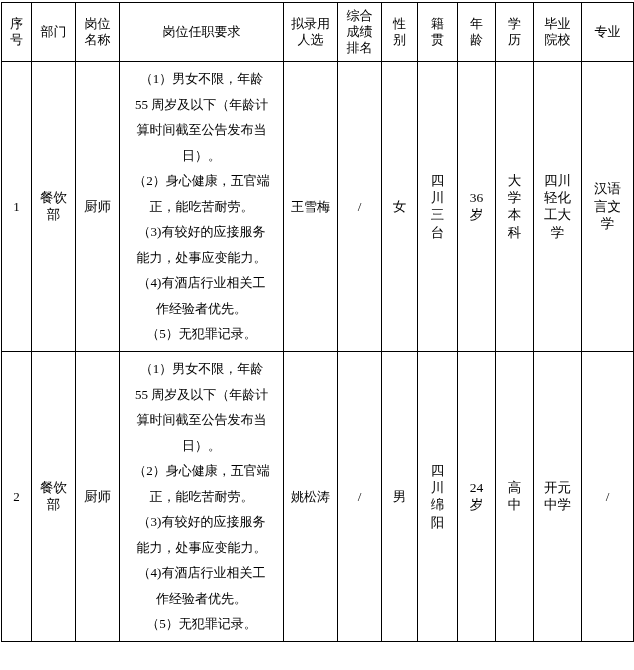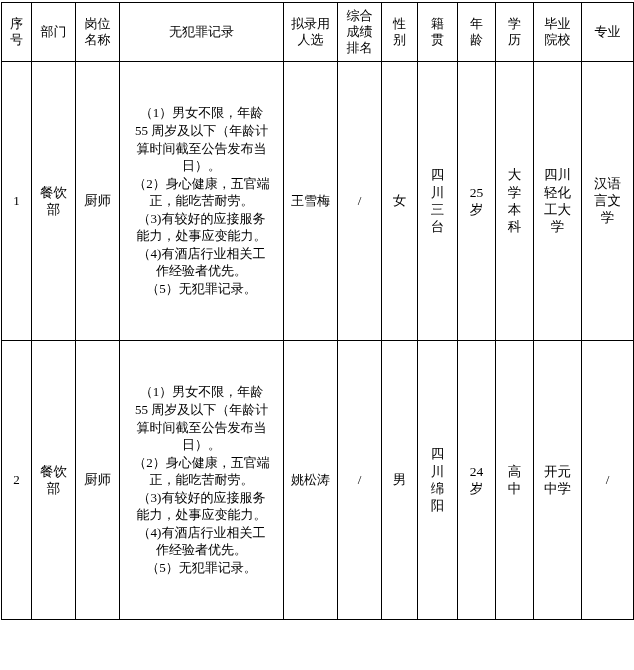--- a/index.html
+++ b/index.html
@@ -60,21 +60,21 @@
   }
 
   
   td.req {
     text-align: left;
     padding: 8px 7px 8px 7px;
     font-size: 13px;
     line-height: 1.62;
   }
   td.req p {
-    margin: 0;
+    margin: 8px;
     text-indent: 0;
   }
 
   
   .vert {
     display: inline-block;
     line-height: 1.28;
     font-size: 13.5px;
     letter-spacing: 0;
   }
@@ -114,21 +114,21 @@
           <span class="hdr-stack">号</span>
         </td>
         <td>
           <span class="hdr-stack">部门</span>
         </td>
         <td>
           <span class="hdr-stack">岗位</span>
           <span class="hdr-stack">名称</span>
         </td>
         <td>
-          <span class="hdr-stack">无犯罪记录</span>
+          <span class="hdr-stack">岗位任职要求</span>
         </td>
         <td>
           <span class="hdr-stack">拟录用</span>
           <span class="hdr-stack">人选</span>
         </td>
         <td>
           <span class="hdr-stack">综合</span>
           <span class="hdr-stack">成绩</span>
           <span class="hdr-stack">排名</span>
         </td>
@@ -195,21 +195,21 @@
         <td class="body-cell">
           <span class="vert">
             <span>四</span>
             <span>川</span>
             <span>三</span>
             <span>台</span>
           </span>
         </td>
         <td class="body-cell">
           <span class="vert">
-            <span>25</span>
+            <span>36</span>
             <span>岁</span>
           </span>
         </td>
         <td class="body-cell">
           <span class="vert">
             <span>大</span>
             <span>学</span>
             <span>本</span>
             <span>科</span>
           </span>

